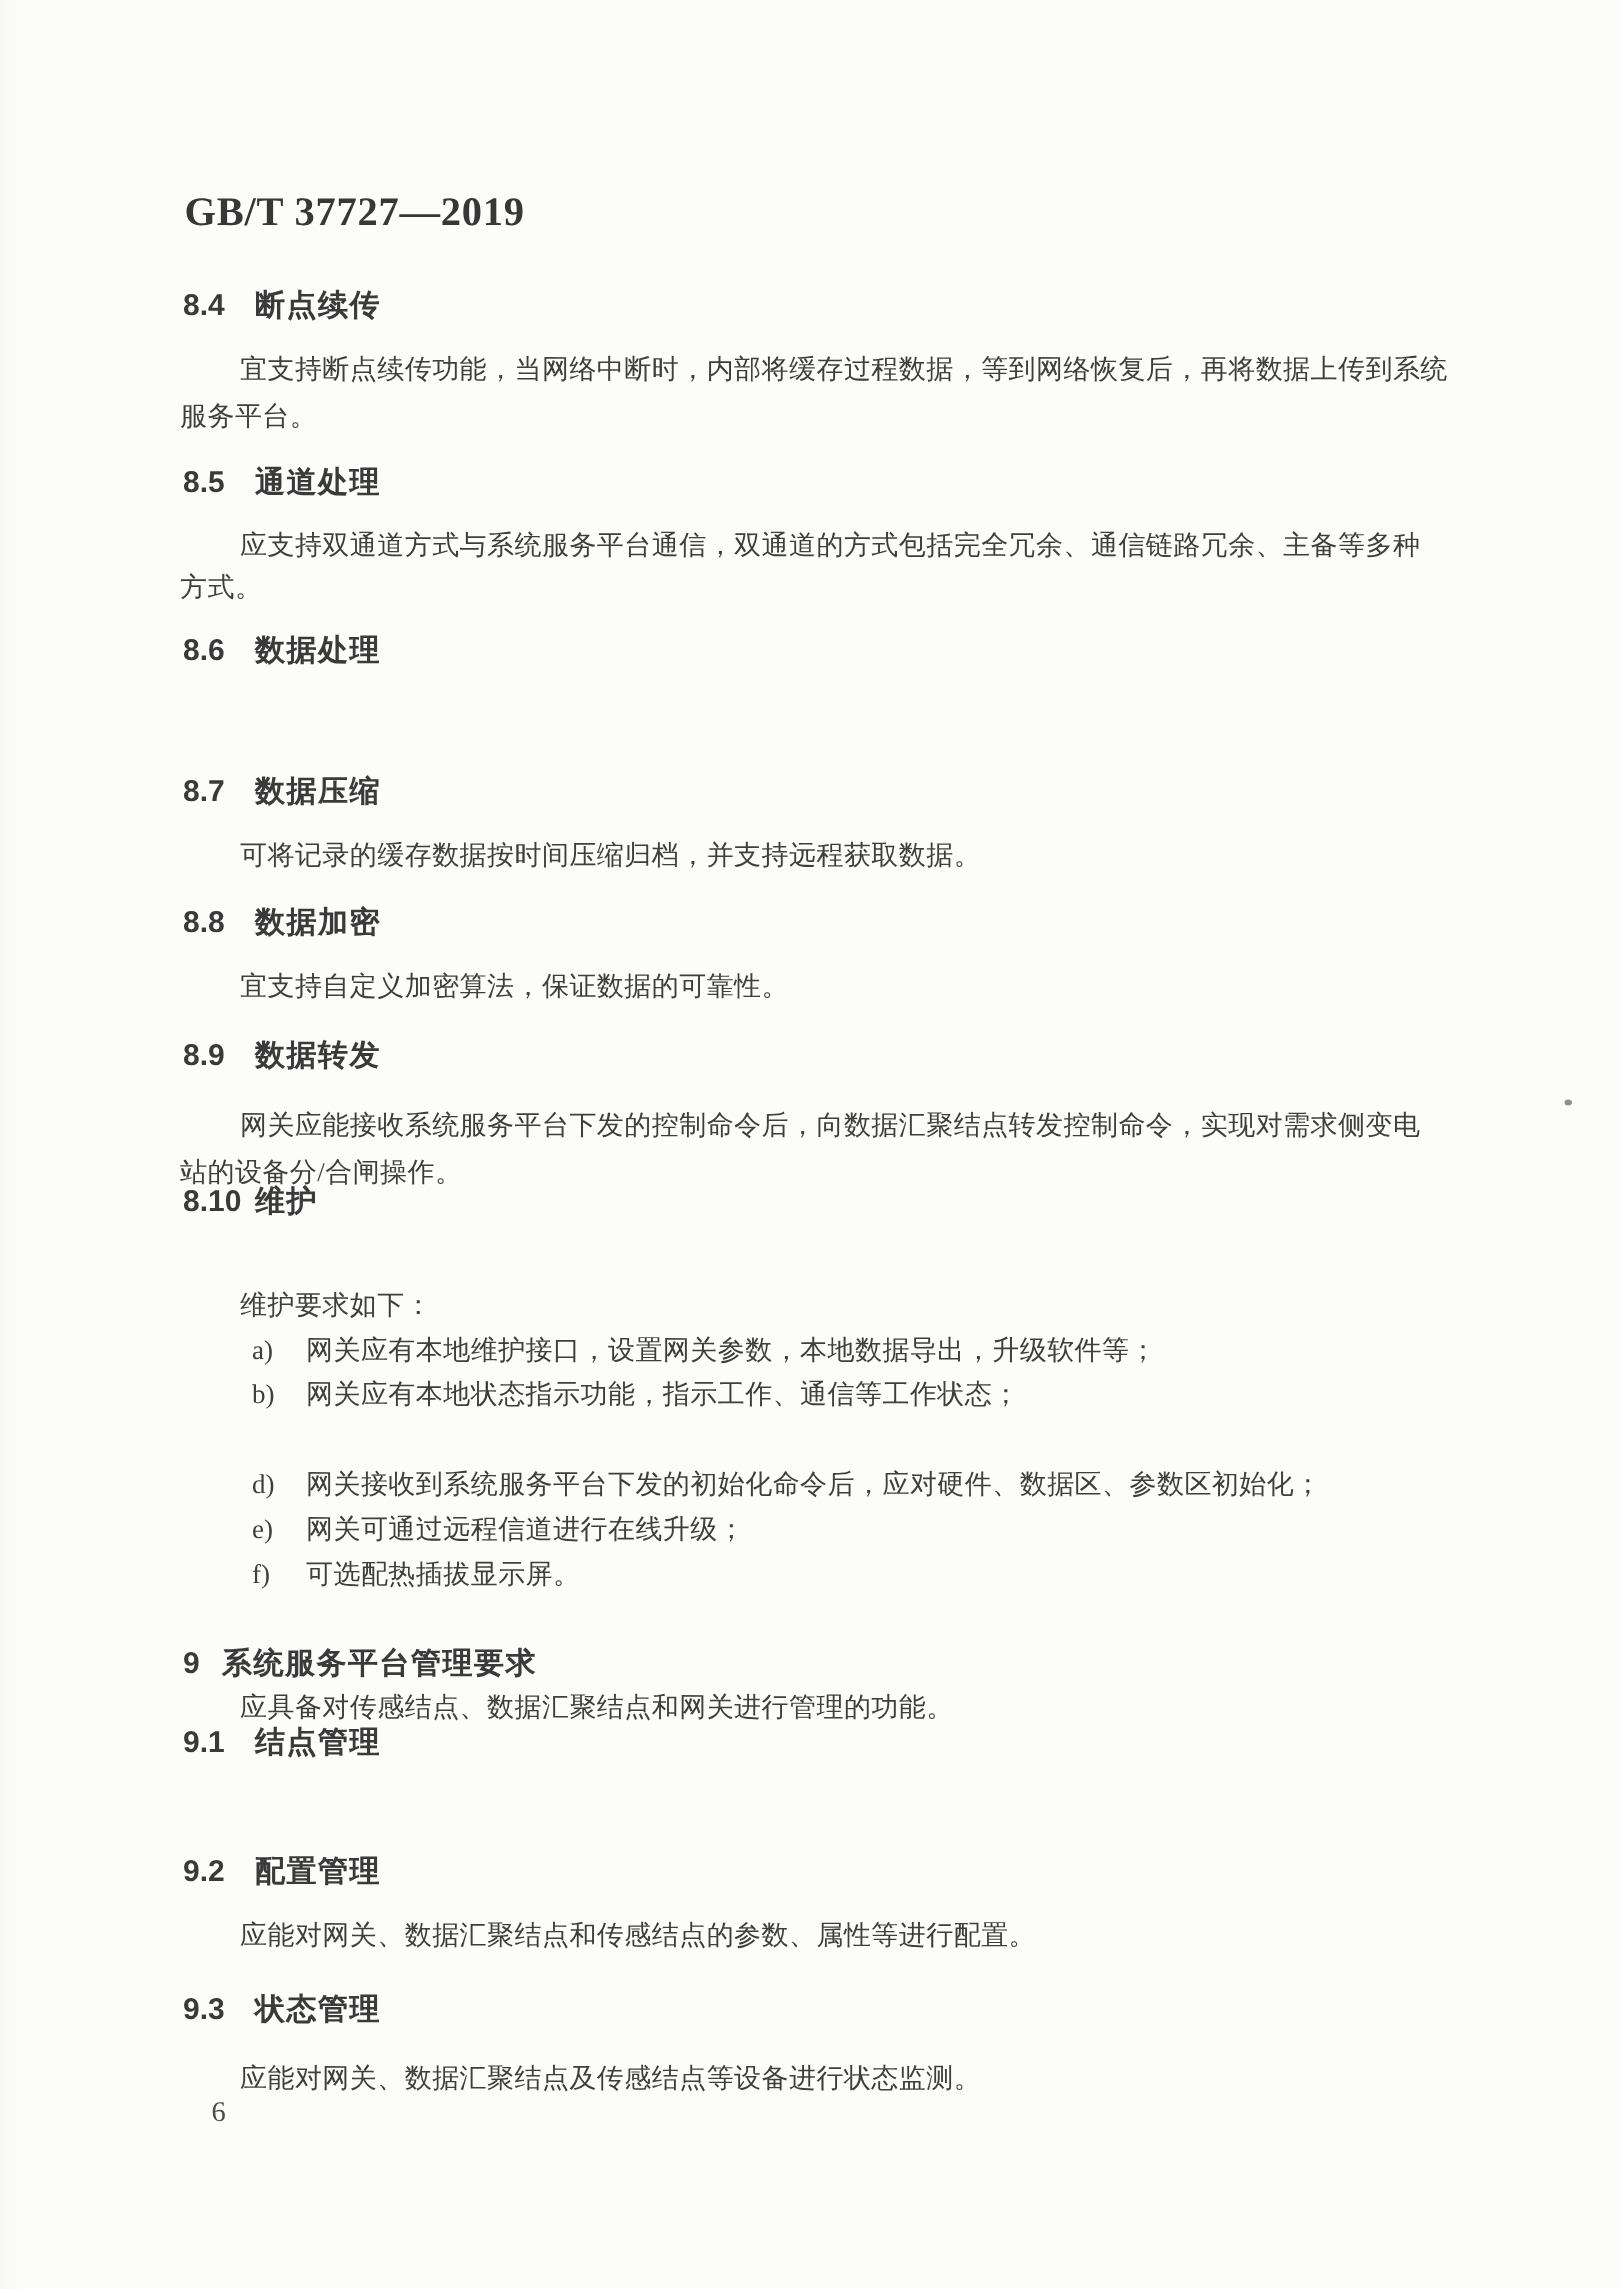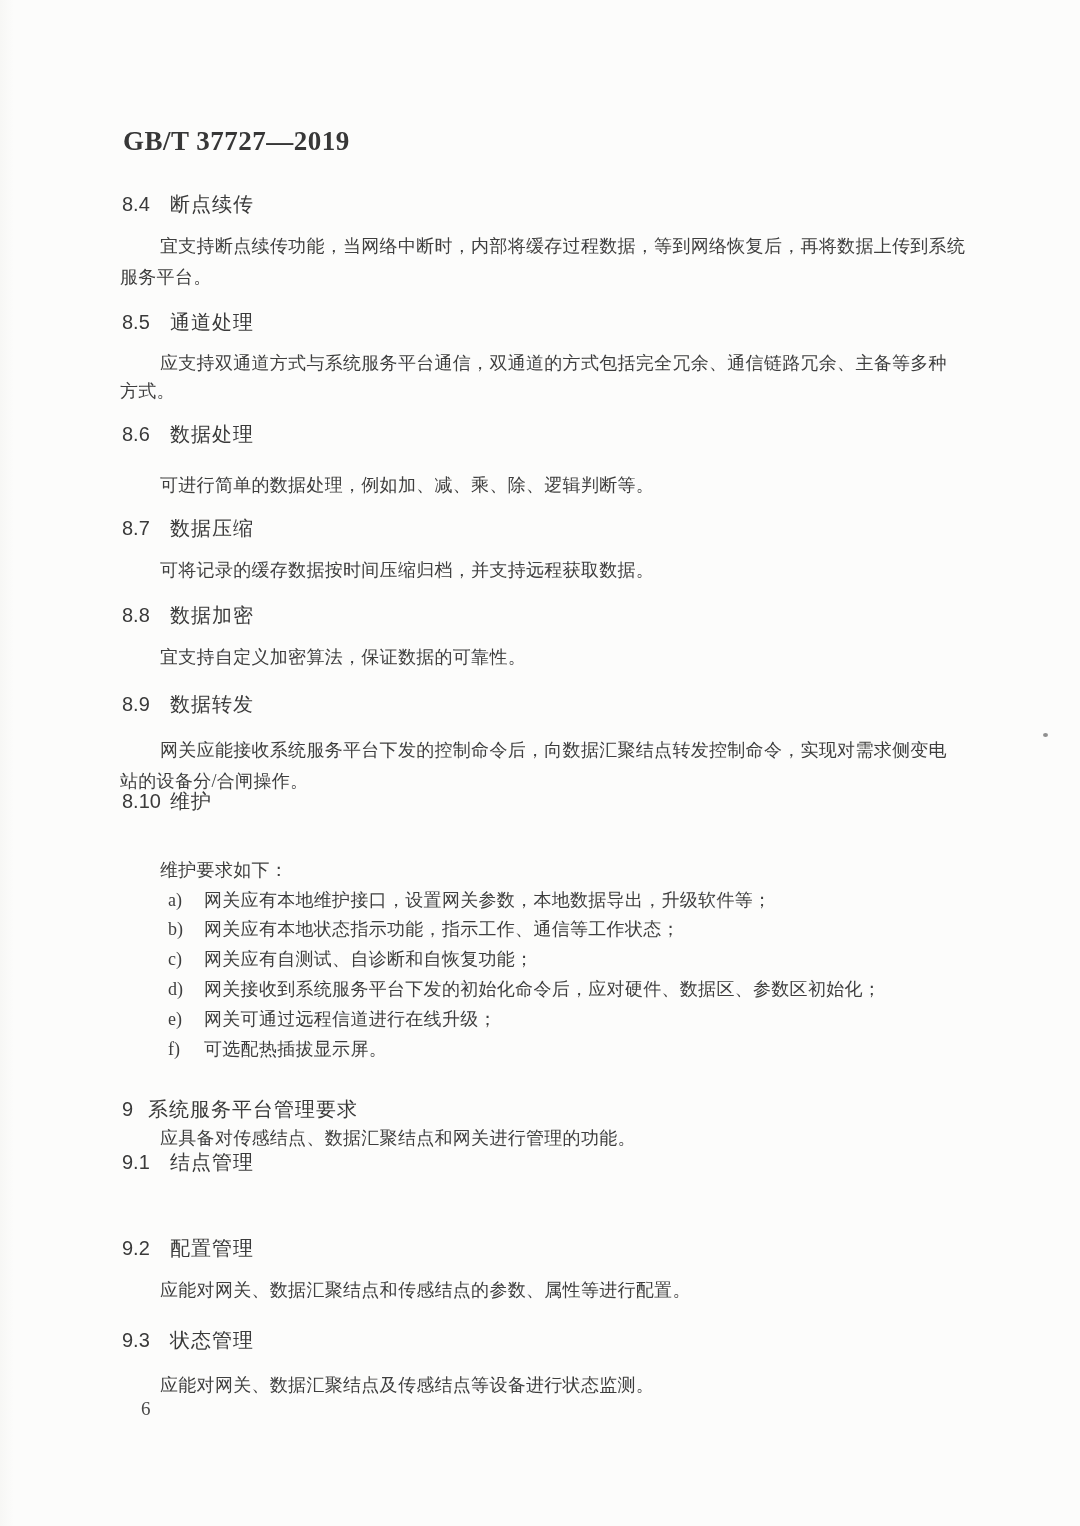--- a/index.html
+++ b/index.html
@@ -14,21 +14,21 @@
   .page{position:absolute;inset:0;background:linear-gradient(90deg,#f7f7f5 0px,#fcfcfb 14px);}
   .doc-header{
     position:absolute;left:123px;top:128px;
     font-family:"Liberation Serif", serif;
     font-weight:bold;font-size:27px;letter-spacing:.5px;color:#373737;
     height:26px;line-height:26px;white-space:nowrap;
   }
   .h{
     position:absolute;left:122px;
     font-family:"Liberation Sans", sans-serif;
-    font-weight:normal;font-size:20px;color:#3a3a3a;
+    font-weight:bold;font-size:20px;color:#3a3a3a;
     height:28px;line-height:28px;white-space:nowrap;letter-spacing:1px;
   }
   .h .num{display:inline-block;font-family:"Liberation Sans", sans-serif;letter-spacing:0;}
   .h.sub .num{min-width:48px;}
   .h.chap .num{min-width:26px;}
   .ln{
     position:absolute;left:120px;
     font-size:18px;height:28px;line-height:28px;
     letter-spacing:.3px;white-space:nowrap;color:#3e3e3e;text-align:right;
   }
@@ -57,21 +57,20 @@
 
   <div class="h sub" style="top:308px">
     <span class="num">8.5</span><span class="ttl">通道处理</span>
   </div>
   <div class="ln ind" style="top:349px">应支持双通道方式与系统服务平台通信，双通道的方式包括完全冗余、通信链路冗余、主备等多种</div>
   <div class="ln" style="top:377px">方式。</div>
 
   <div class="h sub" style="top:420px">
     <span class="num">8.6</span><span class="ttl">数据处理</span>
   </div>
-  <div class="ln ind" style="top:471px">可进行简单的数据处理，例如加、减、乘、除、逻辑判断等。</div>
 
   <div class="h sub" style="top:514px">
     <span class="num">8.7</span><span class="ttl">数据压缩</span>
   </div>
   <div class="ln ind" style="top:556px">可将记录的缓存数据按时间压缩归档，并支持远程获取数据。</div>
 
   <div class="h sub" style="top:601px">
     <span class="num">8.8</span><span class="ttl">数据加密</span>
   </div>
   <div class="ln ind" style="top:643px">宜支持自定义加密算法，保证数据的可靠性。</div>
@@ -85,23 +84,20 @@
   <div class="h sub" style="top:787px">
     <span class="num">8.10</span><span class="ttl">维护</span>
   </div>
   <div class="ln ind" style="top:856px">维护要求如下：</div>
 
   <div class="li" style="top:886px">
     <span class="lbl">a)</span><span>网关应有本地维护接口，设置网关参数，本地数据导出，升级软件等；</span>
   </div>
   <div class="li" style="top:915px">
     <span class="lbl">b)</span><span>网关应有本地状态指示功能，指示工作、通信等工作状态；</span>
-  </div>
-  <div class="li" style="top:945px">
-    <span class="lbl">c)</span><span>网关应有自测试、自诊断和自恢复功能；</span>
   </div>
   <div class="li" style="top:975px">
     <span class="lbl">d)</span><span>网关接收到系统服务平台下发的初始化命令后，应对硬件、数据区、参数区初始化；</span>
   </div>
   <div class="li" style="top:1005px">
     <span class="lbl">e)</span><span>网关可通过远程信道进行在线升级；</span>
   </div>
   <div class="li" style="top:1035px">
     <span class="lbl">f)</span><span>可选配热插拔显示屏。</span>
   </div>

